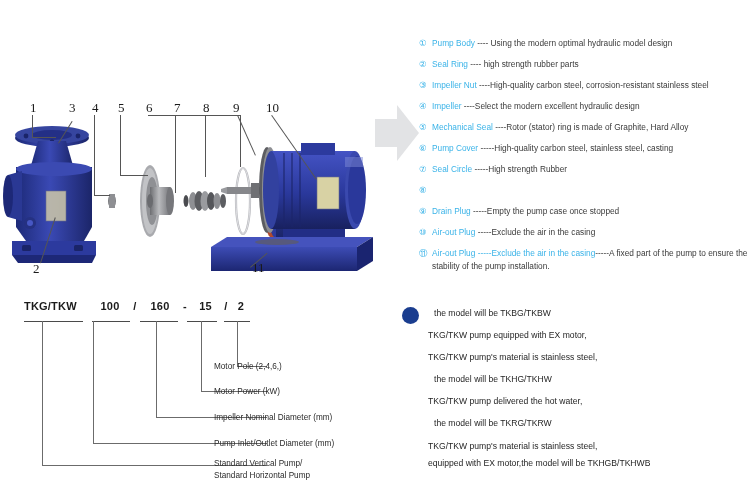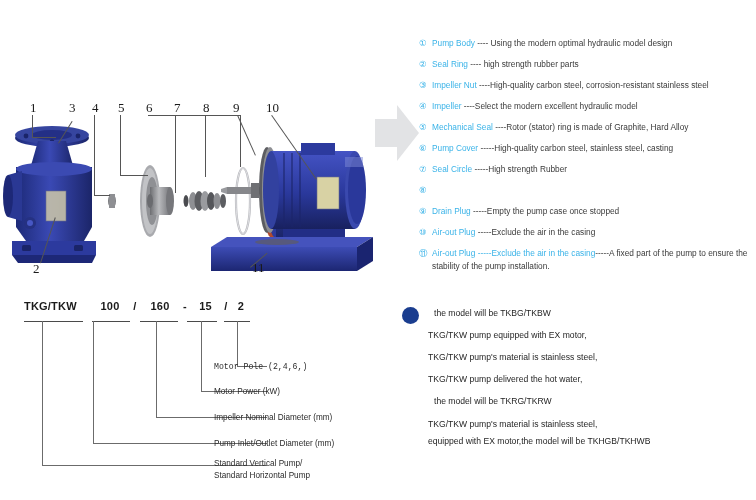--- a/index.html
+++ b/index.html
@@ -267,21 +267,21 @@
       <span class="lg-wrap"><span class="lg-name">Seal Ring</span><span class="lg-desc"> ---- high strength rubber parts</span></span>
     </div>
 
     <div class="legend-row">
       <span class="circnum">③</span>
       <span class="lg-wrap"><span class="lg-name">Impeller Nut</span><span class="lg-desc"> ----High-quality carbon steel, corrosion-resistant stainless steel</span></span>
     </div>
 
     <div class="legend-row">
       <span class="circnum">④</span>
-      <span class="lg-wrap"><span class="lg-name">Impeller</span><span class="lg-desc"> ----Select the modern excellent hydraulic model</span></span>
+      <span class="lg-wrap"><span class="lg-name">Impeller</span><span class="lg-desc"> ----Select the modern excellent hydraulic design</span></span>
     </div>
 
     <div class="legend-row">
       <span class="circnum">⑤</span>
       <span class="lg-wrap"><span class="lg-name">Mechanical Seal</span><span class="lg-desc"> ----Rotor (stator) ring is made of Graphite, Hard Alloy</span></span>
     </div>
 
     <div class="legend-row">
       <span class="circnum">⑥</span>
       <span class="lg-wrap"><span class="lg-name">Pump Cover</span><span class="lg-desc"> -----High-quality carbon steel, stainless steel, casting</span></span>
@@ -319,21 +319,21 @@
     </div>
 
     <div class="seg-rule" style="left:24px;top:26px;width:59px;"></div>
     <div class="seg-rule" style="left:92px;top:26px;width:38px;"></div>
     <div class="seg-rule" style="left:140px;top:26px;width:38px;"></div>
     <div class="seg-rule" style="left:187px;top:26px;width:30px;"></div>
     <div class="seg-rule" style="left:224px;top:26px;width:26px;"></div>
 
     <div class="nm-line nm-v" style="left:237px;top:26px;height:45px;"></div>
     <div class="nm-line nm-h" style="left:237px;top:71px;width:30px;"></div>
-    <div class="nm-label" style="left:214px;top:66px;font-family:Liberation Mono, monospace;">Motor Pole (2,4,6,)</div>
+    <div class="nm-label" style="left:214px;top:66px;">Motor Pole (2,4,6,)</div>
 
     <div class="nm-line nm-v" style="left:201px;top:26px;height:70px;"></div>
     <div class="nm-line nm-h" style="left:201px;top:96px;width:66px;"></div>
     <div class="nm-label" style="left:214px;top:91px;">Motor Power  (kW)</div>
 
     <div class="nm-line nm-v" style="left:156px;top:26px;height:96px;"></div>
     <div class="nm-line nm-h" style="left:156px;top:122px;width:111px;"></div>
     <div class="nm-label" style="left:214px;top:117px;">Impeller Nominal Diameter (mm)</div>
 
     <div class="nm-line nm-v" style="left:93px;top:26px;height:122px;"></div>
@@ -344,19 +344,20 @@
     <div class="nm-line nm-h" style="left:42px;top:170px;width:225px;"></div>
     <div class="nm-label" style="left:214px;top:163px;">Standard Vertical Pump/</div>
     <div class="nm-label" style="left:214px;top:175px;">Standard  Horizontal Pump</div>
   </div>
 
   <div class="notes">
     <div class="bullet"></div>
     <div class="note-line ind">the model will be TKBG/TKBW</div>
     <div class="note-line">TKG/TKW pump equipped with EX motor,</div>
     <div class="note-line">TKG/TKW pump's material is stainless steel,</div>
+    <div class="note-line ind">the model will be TKHG/TKHW</div>
     <div class="note-line">TKG/TKW pump delivered the hot water,</div>
     <div class="note-line ind">the model will be TKRG/TKRW</div>
     <div class="note-line tight" style="padding-top:6px;">TKG/TKW pump's material is stainless steel,</div>
     <div class="note-line tight" style="padding-top:4px;">equipped with EX motor,the model will be TKHGB/TKHWB</div>
   </div>
 
 </div>
 
 </body></html>

